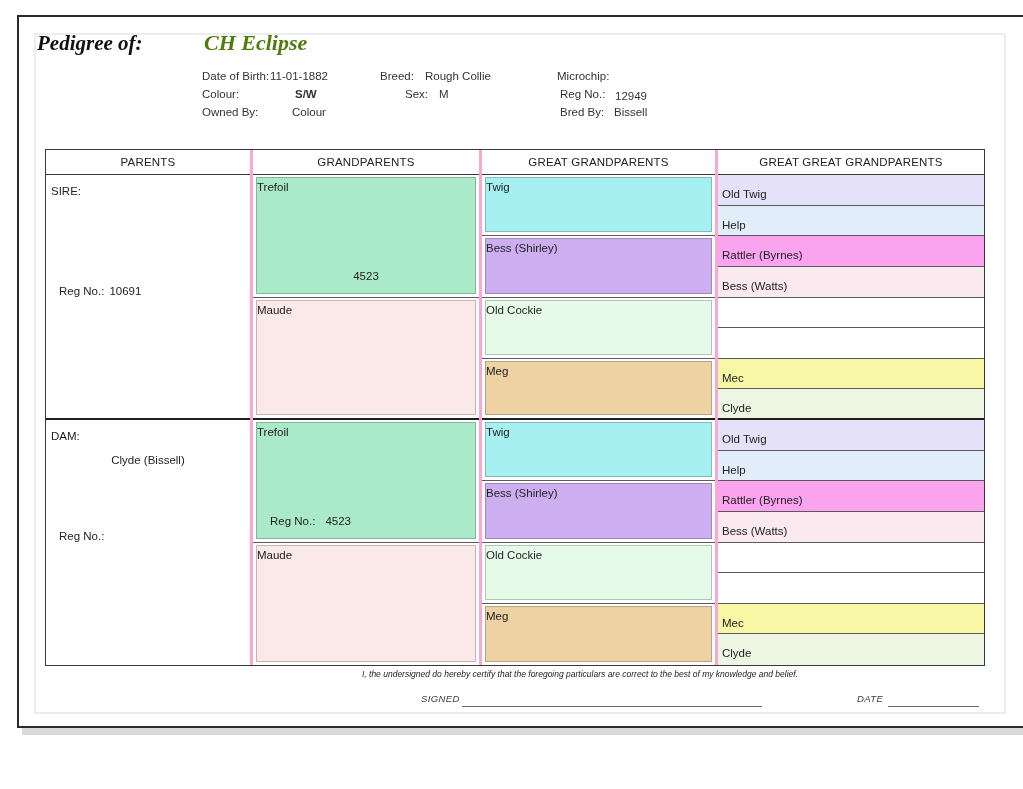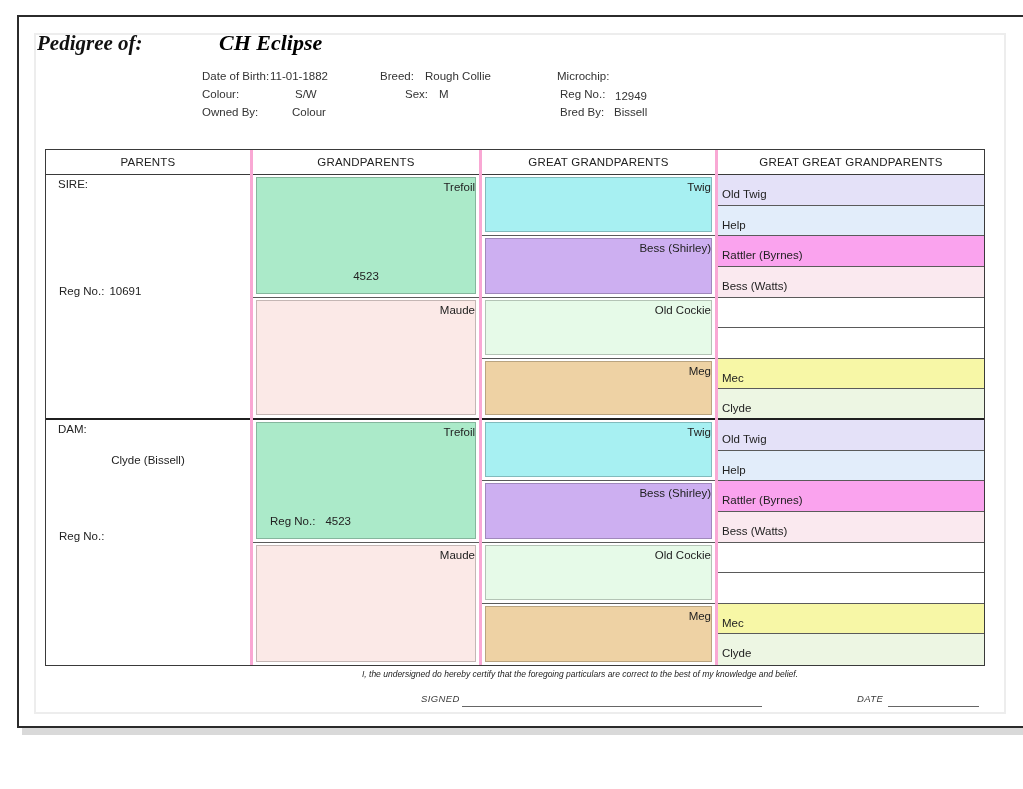--- a/index.html
+++ b/index.html
@@ -17,23 +17,23 @@
     position:absolute;left:15px;top:16px;width:972px;height:681px;
     box-sizing:border-box;border:2px solid #ededed;background:transparent;
   }
   
   .title-label{
     position:absolute;left:18px;top:14px;
     font-family:"Liberation Serif", serif;font-style:italic;font-weight:bold;
     font-size:21px;color:#111;white-space:pre;
   }
   .dog-name{
-    position:absolute;left:200px;top:13px;
+    position:absolute;left:185px;top:13px;
     font-family:"Liberation Serif", serif;font-style:italic;font-weight:bold;
-    font-size:22px;color:#000000;white-space:pre;text-align:center;
+    font-size:22px;color:#4d7c0f;white-space:pre;text-align:center;
   }
   .d{position:absolute;font-size:11.5px;color:#333;white-space:pre;}
   
   .ptable{
     position:absolute;left:26px;top:132px;width:938px;height:515px;
     box-sizing:content-box;border:1px solid #3a3a3a;background:#fff;
     display:grid;grid-template-columns:207px 229px 236px 266px;
   }
   .col{display:grid;position:relative;}
   .col1{grid-template-rows:25px repeat(2,1fr);}
@@ -42,30 +42,30 @@
   .col4{grid-template-rows:25px repeat(16,1fr);}
   .col:not(:last-child){border-right:3px solid #f9a8d4;}
   .hcell{
     box-sizing:border-box;border-bottom:1px solid #3a3a3a;
     display:flex;align-items:center;justify-content:center;
     font-size:11.5px;color:#222;letter-spacing:0.2px;background:#fff;
   }
   .gcell,.pcell,.g3cell{position:relative;box-sizing:border-box;background:#fff;}
   .sep{border-bottom:1px solid #5a5a5a;}
   .major{border-bottom:2px solid #1f1f1f;}
-  .role{position:absolute;top:3px;left:5px;font-size:11.5px;color:#222;margin-left:7px;}
+  .role{position:absolute;top:10px;left:5px;font-size:11.5px;color:#222;}
   .pname{position:absolute;top:19px;left:0;right:0;text-align:center;}
   .nline{display:block;height:15px;font-size:11.5px;color:#222;}
   .preg{position:absolute;top:110px;left:13px;font-size:11.5px;color:#222;white-space:pre;}
   .preg .rv{margin-left:5px;}
   .gpbox,.ggbox{
     position:absolute;top:2px;left:3px;right:3px;bottom:3px;
     border:1px solid rgba(0,0,0,0.22);box-sizing:border-box;
   }
-  .gname{margin-top:3px;text-align:right;font-size:11.5px;color:#222;}
+  .gname{margin-top:3px;text-align:left;font-size:11.5px;color:#222;}
   .gp-reg{position:absolute;bottom:11px;left:0;right:0;font-size:11.5px;color:#222;white-space:pre;}
   .gp-reg.center{text-align:center;}
   .gp-reg.left{text-align:left;padding-left:13px;}
   .gp-reg.left .rv{margin-left:10px;}
   .g3name{display:block;padding:13px 0 0 4px;font-size:11.5px;color:#222;text-align:left;}
   
   .cert{
     position:absolute;left:561px;top:652px;transform:translateX(-50%);
     font-size:8.5px;font-style:italic;color:#222;white-space:pre;
   }
@@ -89,21 +89,21 @@
   <div class="dog-name">CH Eclipse</div>
 
   <div class="d" style="left:183px;top:53px;">Date of Birth:</div>
   <div class="d" style="left:251px;top:53px;">11-01-1882</div>
   <div class="d" style="left:361px;top:53px;">Breed:</div>
   <div class="d" style="left:406px;top:53px;">Rough Collie</div>
   <div class="d" style="left:538px;top:53px;">Microchip:</div>
   <div class="d" style="left:603px;top:53px;"></div>
 
   <div class="d" style="left:183px;top:71px;">Colour:</div>
-  <div class="d" style="left:276px;top:71px;">S/W</div>
+  <div class="d" style="left:276px;top:71px;font-weight:bold;">S/W</div>
   <div class="d" style="left:386px;top:71px;">Sex:</div>
   <div class="d" style="left:420px;top:71px;">M</div>
   <div class="d" style="left:541px;top:71px;">Reg No.:</div>
   <div class="d" style="left:596px;top:73px;text-align:center;">12949</div>
 
   <div class="d" style="left:183px;top:89px;">Owned By:</div>
   <div class="d" style="left:273px;top:89px;">Colour</div>
   <div class="d" style="left:541px;top:89px;">Bred By:</div>
   <div class="d" style="left:595px;top:89px;">Bissell</div>
 

